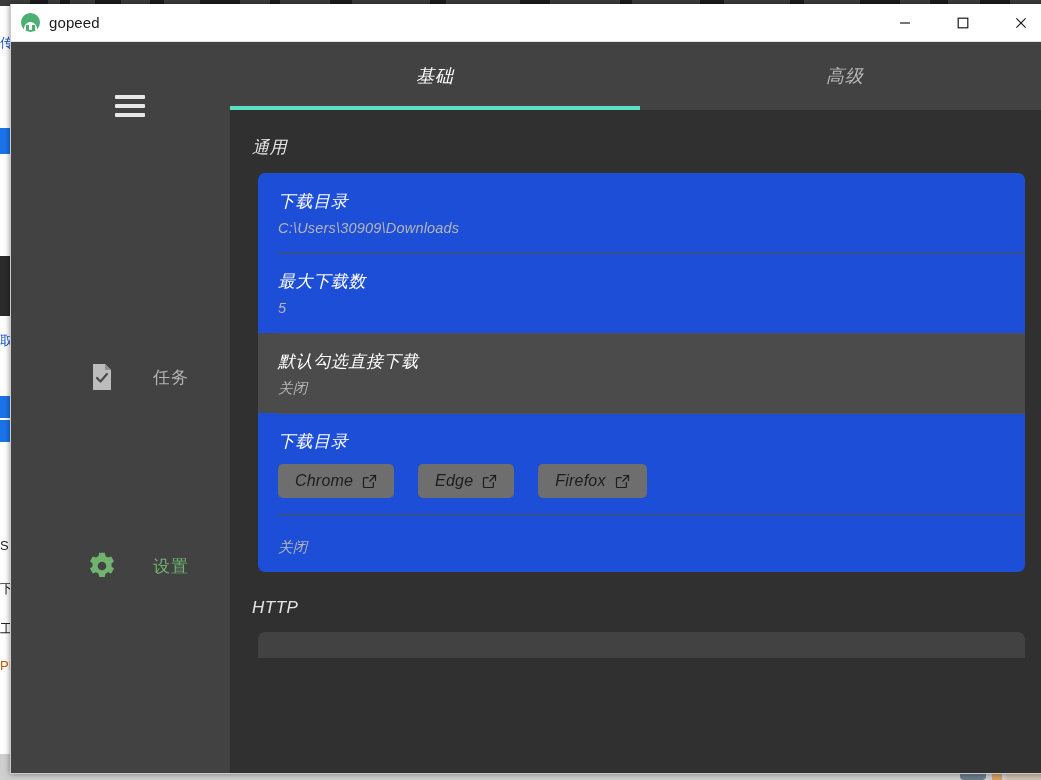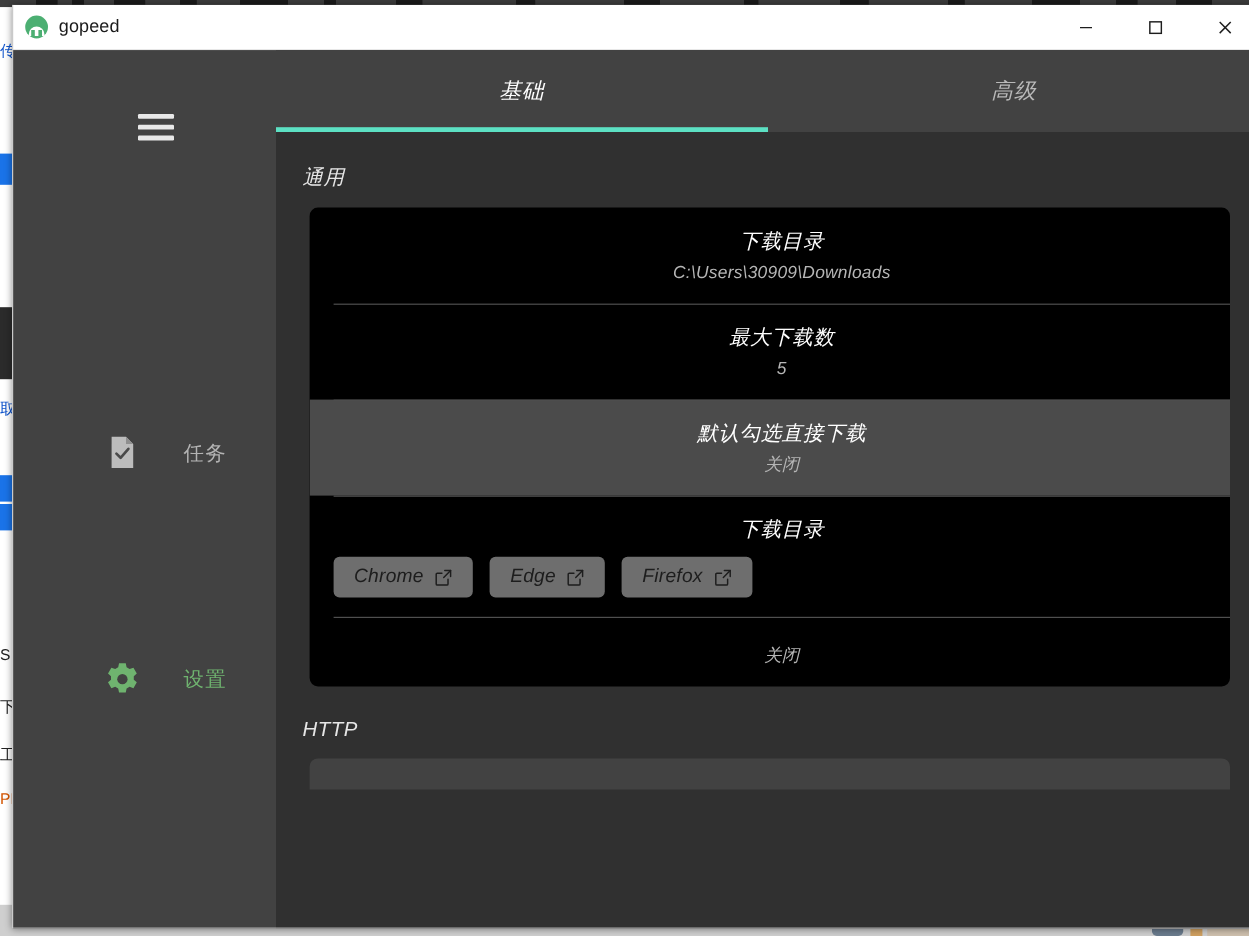--- a/index.html
+++ b/index.html
@@ -227,24 +227,23 @@
     overflow: hidden;
   }
   .section-title {
     font-size: 17px;
     color: #e6e6e6;
     margin: 26px 0 14px 22px;
     letter-spacing: .5px;
   }
   .card {
     margin: 0 25px 0 28px;
-    background: #000000;
+    background: #1d4ed8;
     border-radius: 7px;
     overflow: hidden;
-    text-align: center;
   }
   .setting-row {
     padding: 18px 0 16px 20px;
     position: relative;
   }
   .setting-row.hovered { background: #4b4b4b; }
   .setting-row + .setting-row::before {
     content: "";
     position: absolute;
     left: 20px; right: 0; top: 0;
@@ -259,21 +258,21 @@
   }
   .setting-value {
     font-size: 14.5px;
     color: #b6b6b6;
     margin-top: 6px;
     line-height: 18px;
     letter-spacing: .2px;
   }
   .browser-buttons {
     display: flex;
-    gap: 14px;
+    gap: 24px;
     margin-top: 11px;
   }
   .browser-btn {
     background: #6e6e6e;
     border-radius: 5px;
     height: 34px;
     padding: 0 17px;
     display: flex;
     align-items: center;
     gap: 9px;

